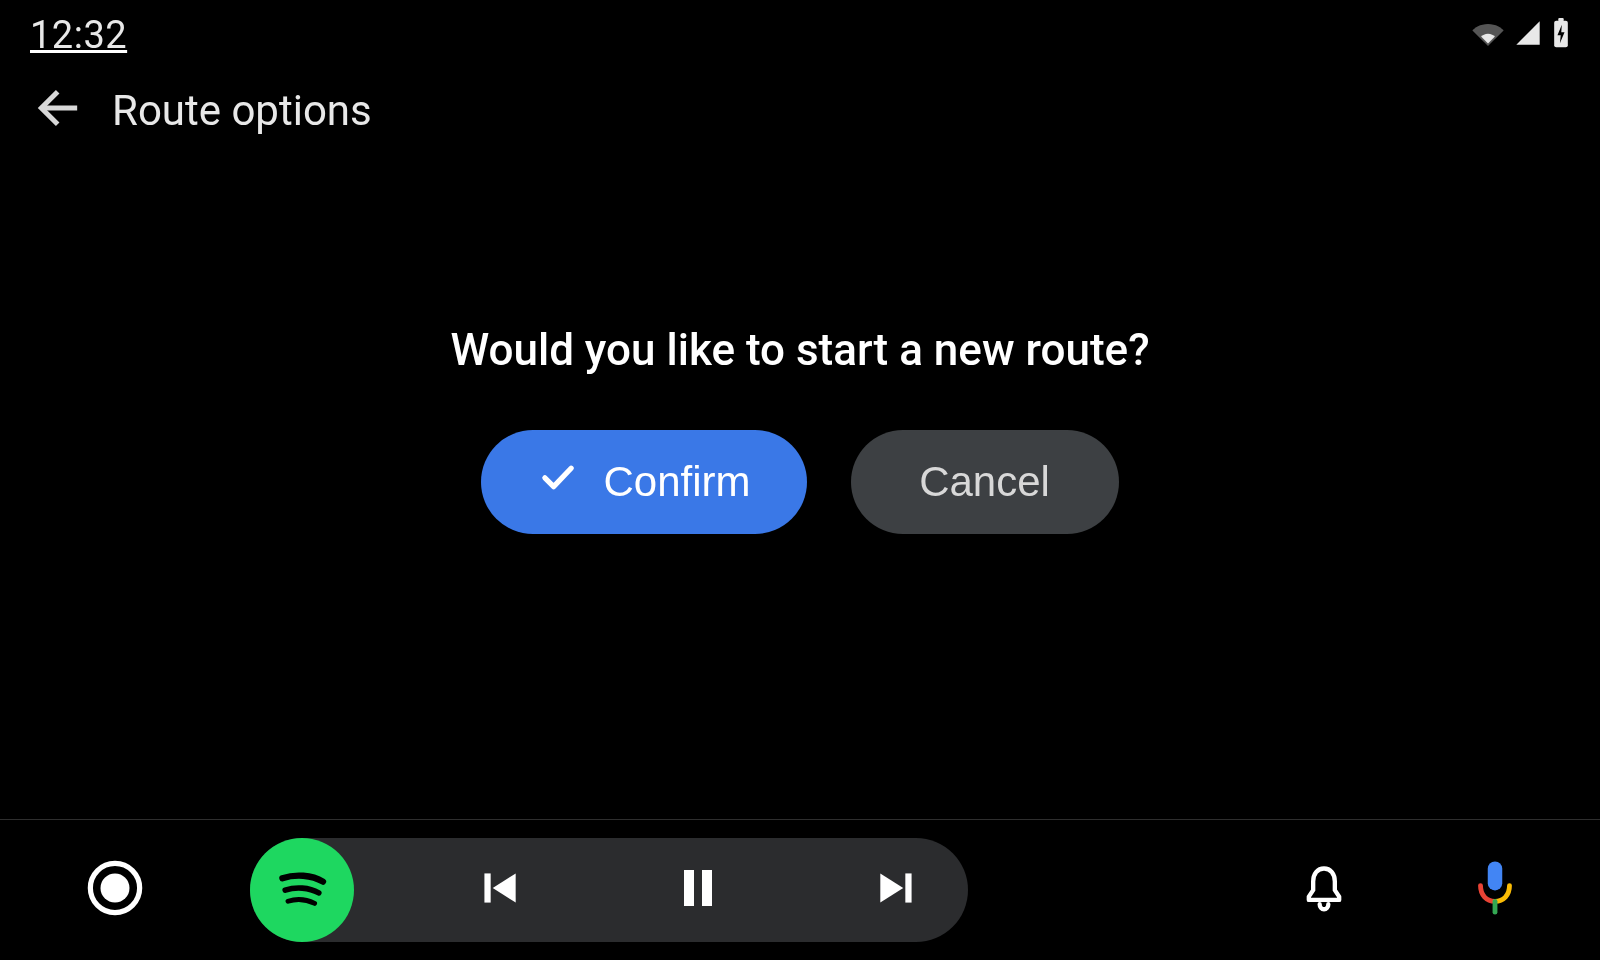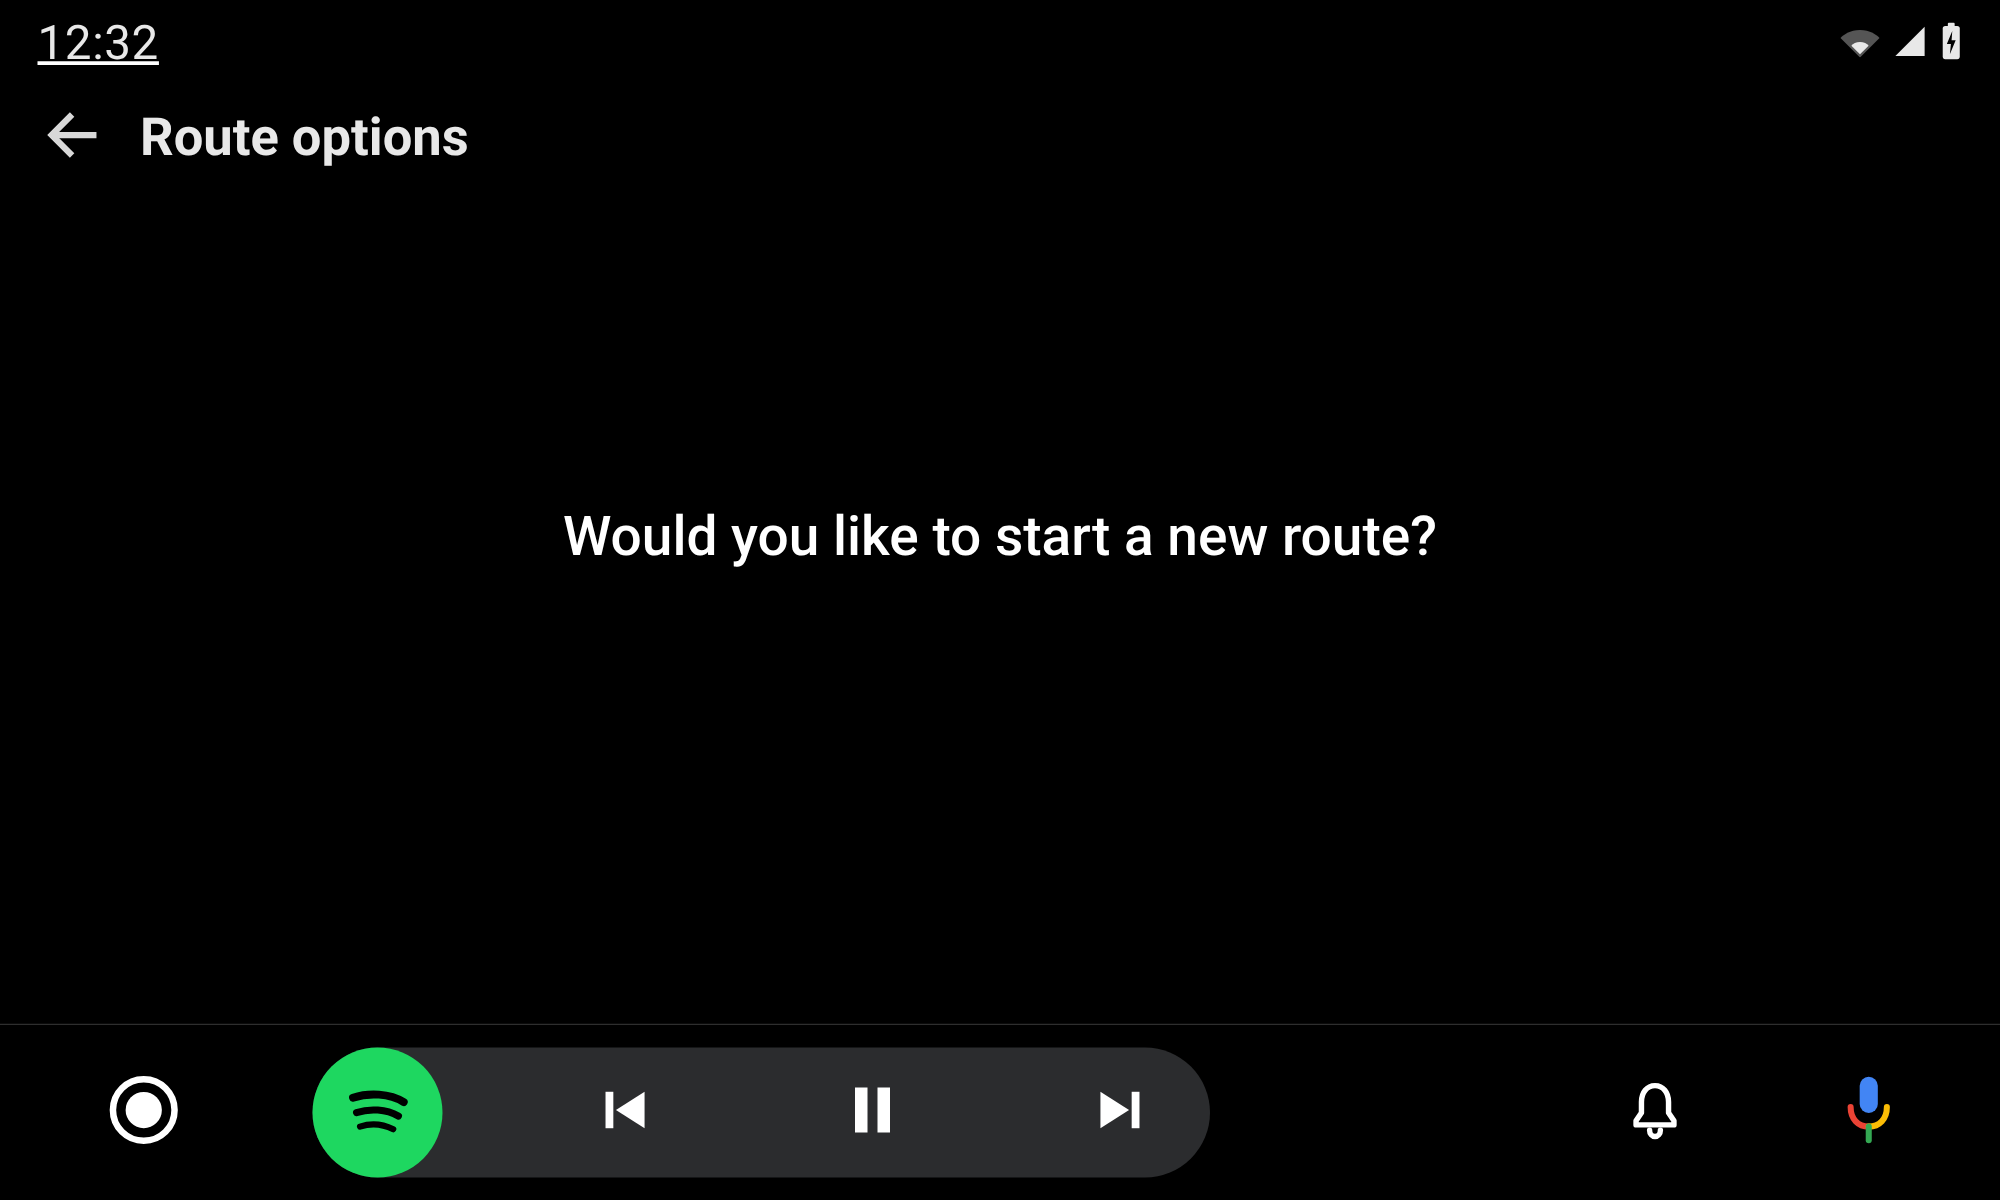--- a/index.html
+++ b/index.html
@@ -45,21 +45,21 @@
       width: 56px;
       height: 56px;
       display: flex;
       align-items: center;
       justify-content: center;
       cursor: pointer;
     }
     .header-title {
       font-size: 42px;
       color: #e8e8e8;
-      font-weight: 700;
+      font-weight: 400;
     }
     .content {
       position: absolute;
       top: 0;
       left: 0;
       right: 0;
       bottom: 140px;
       display: flex;
       flex-direction: column;
       align-items: center;
@@ -205,20 +205,33 @@
         <path d="M20 12 H5" stroke="#d8d8d8" stroke-width="2.4" stroke-linecap="square"></path>
         <path d="M11 5 L4 12 L11 19" stroke="#d8d8d8" stroke-width="2.4" stroke-linecap="square" fill="none"></path>
       </svg>
     </span>
   </div>
   <div class="header-title">Route options</div>
 </div>
 
 <div class="content">
   <div class="prompt-text">Would you like to start a new route?</div>
+  <div class="button-row">
+    <button class="pill-button btn-primary">
+      <span>
+        <svg width="42" height="42" viewBox="0 0 24 24" fill="none">
+          <path d="M4.5 12.5 L9.5 17.5 L19.5 7" stroke="#fff" stroke-width="3" stroke-linecap="round" stroke-linejoin="round"></path>
+        </svg>
+      </span>
+      <span>Confirm</span>
+    </button>
+    <button class="pill-button btn-secondary">
+      <span>Cancel</span>
+    </button>
+  </div>
 </div>
 
 <div class="divider"></div>
 
 <div class="bottom-bar">
   <div class="home-button">
     <span>
       <svg width="58" height="58" viewBox="0 0 40 40">
         <circle cx="20" cy="20" r="17" stroke="#fff" stroke-width="3.6" fill="none"></circle>
         <circle cx="20" cy="20" r="10" fill="#fff"></circle>

